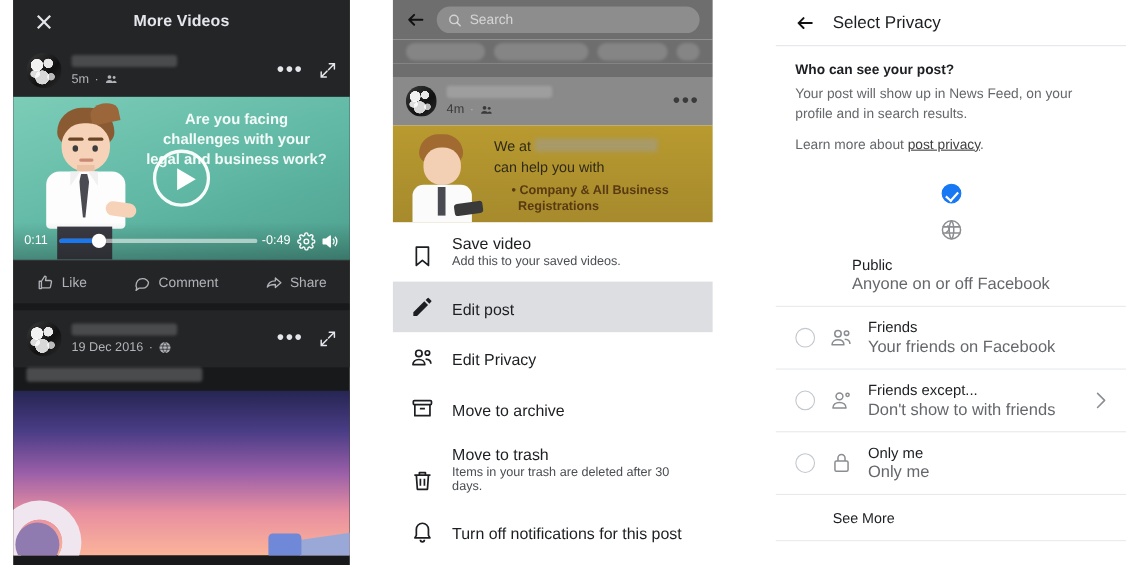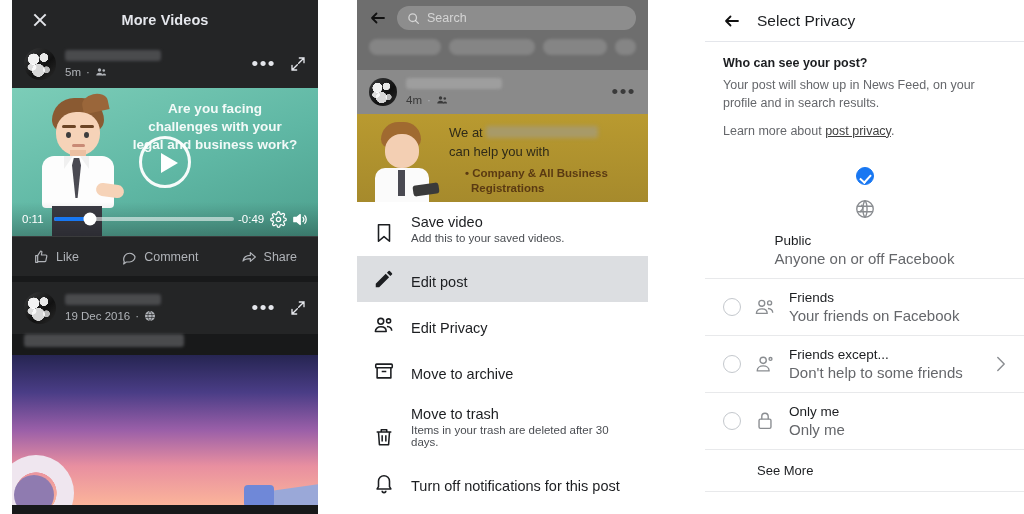--- a/index.html
+++ b/index.html
@@ -535,21 +535,21 @@
 
       <div class="opt">
         <div class="radio"></div>
         <svg class="opt-ic" viewBox="0 0 24 24" fill="none" stroke="#8a8d91" stroke-width="1.5" stroke-linejoin="round">
           <circle cx="10" cy="8" r="3.4"></circle>
             <path d="M3.5 19.5c0-3.4 2.9-5.4 6.5-5.4s6.5 2 6.5 5.4z"></path>
           <circle cx="18" cy="6.5" r="1.6"></circle>
         </svg>
         <div class="opt-txt">
           <div class="opt-title">Friends except...</div>
-          <div class="opt-sub">Don't help to some friends</div>
+          <div class="opt-sub">Don't show to with friends</div>
         </div>
         <svg class="chev" viewBox="0 0 12 20" fill="none" stroke="#8a8d91" stroke-width="1.8" stroke-linecap="round" stroke-linejoin="round">
           <path d="M2 2l8 8-8 8"></path>
         </svg>
       </div>
 
       <div class="opt">
         <div class="radio"></div>
         <svg class="opt-ic" viewBox="0 0 24 24" fill="none" stroke="#8a8d91" stroke-width="1.5" stroke-linejoin="round">
           <rect x="5.5" y="10" width="13" height="10" rx="1.5"></rect>

